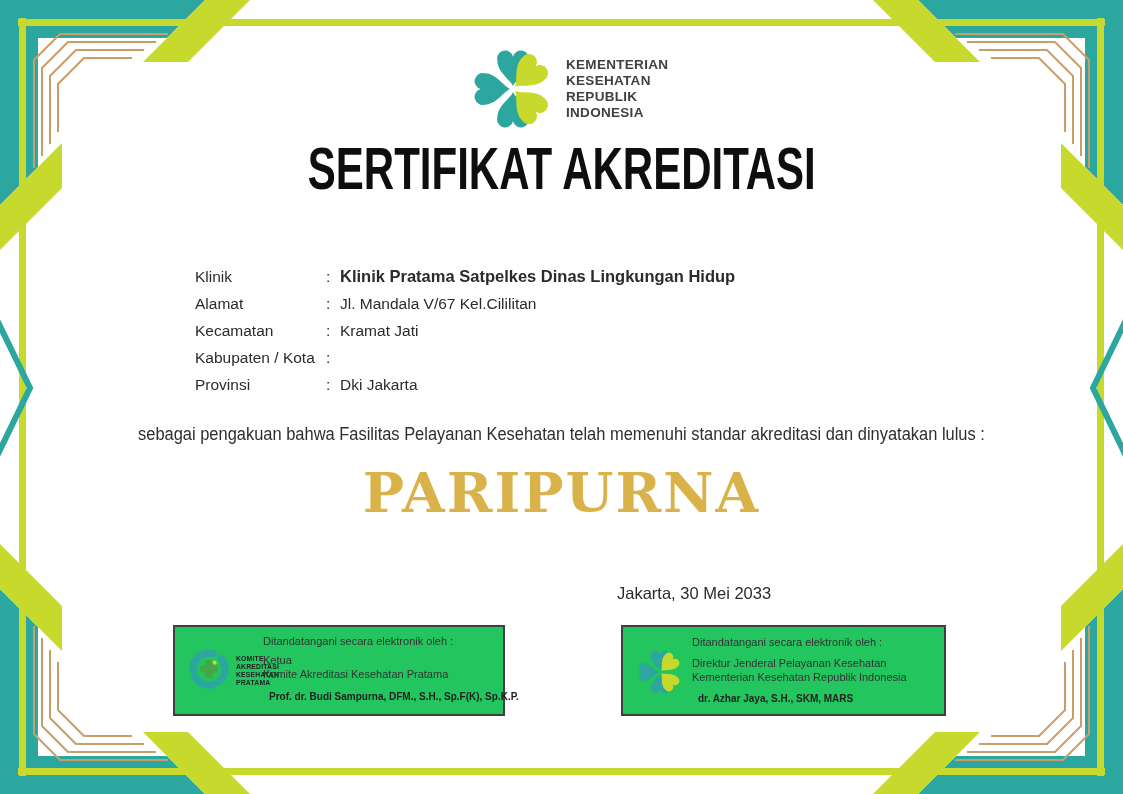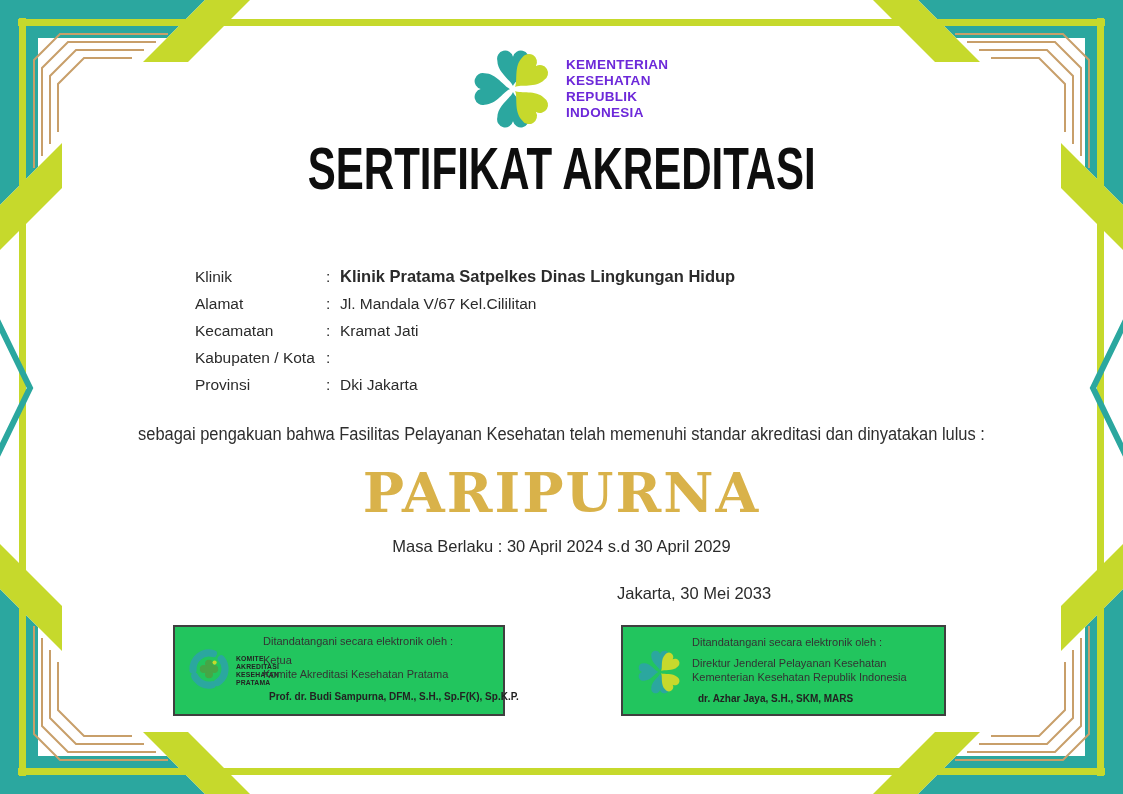--- a/index.html
+++ b/index.html
@@ -18,21 +18,21 @@
   .stripe.bottom{left:18px;right:18px;bottom:19px;height:7px;}
   .stripe.left{top:18px;bottom:18px;left:19px;width:7px;}
   .stripe.right{top:18px;bottom:18px;right:19px;width:7px;}
   .chevron{position:absolute;top:312px;width:38px;height:152px;z-index:3;}
   .chevron.leftside{left:0;}
   .chevron.rightside{right:0;transform:scaleX(-1);}
   
   .moh-logo{position:absolute;left:468px;top:44px;width:90px;height:90px;z-index:4;}
   .moh-name{
     position:absolute;left:566px;top:57px;z-index:4;
-    font-size:13.5px;font-weight:bold;line-height:16px;color:#6d28d9;letter-spacing:.3px;
+    font-size:13.5px;font-weight:bold;line-height:16px;color:#404040;letter-spacing:.3px;
   }
   .title{position:absolute;left:0;width:100%;top:134px;text-align:center;z-index:4;}
   .title span{
     display:inline-block;transform:scaleX(.70);transform-origin:center;
     font-size:60px;font-weight:bold;color:#0e0e0e;letter-spacing:0px;white-space:nowrap;
   }
   .cert-number{position:absolute;left:0;width:100%;top:202px;text-align:center;
     font-size:19px;color:#222;z-index:4;}
   
   .fields{position:absolute;left:148px;top:263px;z-index:4;font-size:15.5px;}
@@ -165,21 +165,20 @@
       <span class="lab">Provinsi</span>
       <span class="col">:</span>
       <span class="val">Dki Jakarta</span>
     </div>
   </div>
 
   <div class="statement">
     <span>sebagai pengakuan bahwa Fasilitas Pelayanan Kesehatan telah memenuhi standar akreditasi dan dinyatakan lulus :</span>
   </div>
   <div class="grade">PARIPURNA</div>
-  <div class="validity">Masa Berlaku : 30 April 2024 s.d 30 April 2029</div>
   <div class="place-date">Jakarta, 30 Mei 2033</div>
 
   <div class="sigbox left">
     <svg class="kakp-logo" viewBox="0 0 60 60">
       <circle cx="30" cy="30" r="20" fill="none" stroke="#2BA79F" stroke-width="9" stroke-dasharray="34 7 26 8 38 12" stroke-linecap="round" transform="rotate(-40 30 30)"></circle>
       <g fill="#46A546">
         <circle cx="30" cy="23.5" r="5"></circle>
         <circle cx="36.5" cy="30" r="5"></circle>
         <circle cx="30" cy="36.5" r="5"></circle>
         <circle cx="23.5" cy="30" r="5"></circle>

